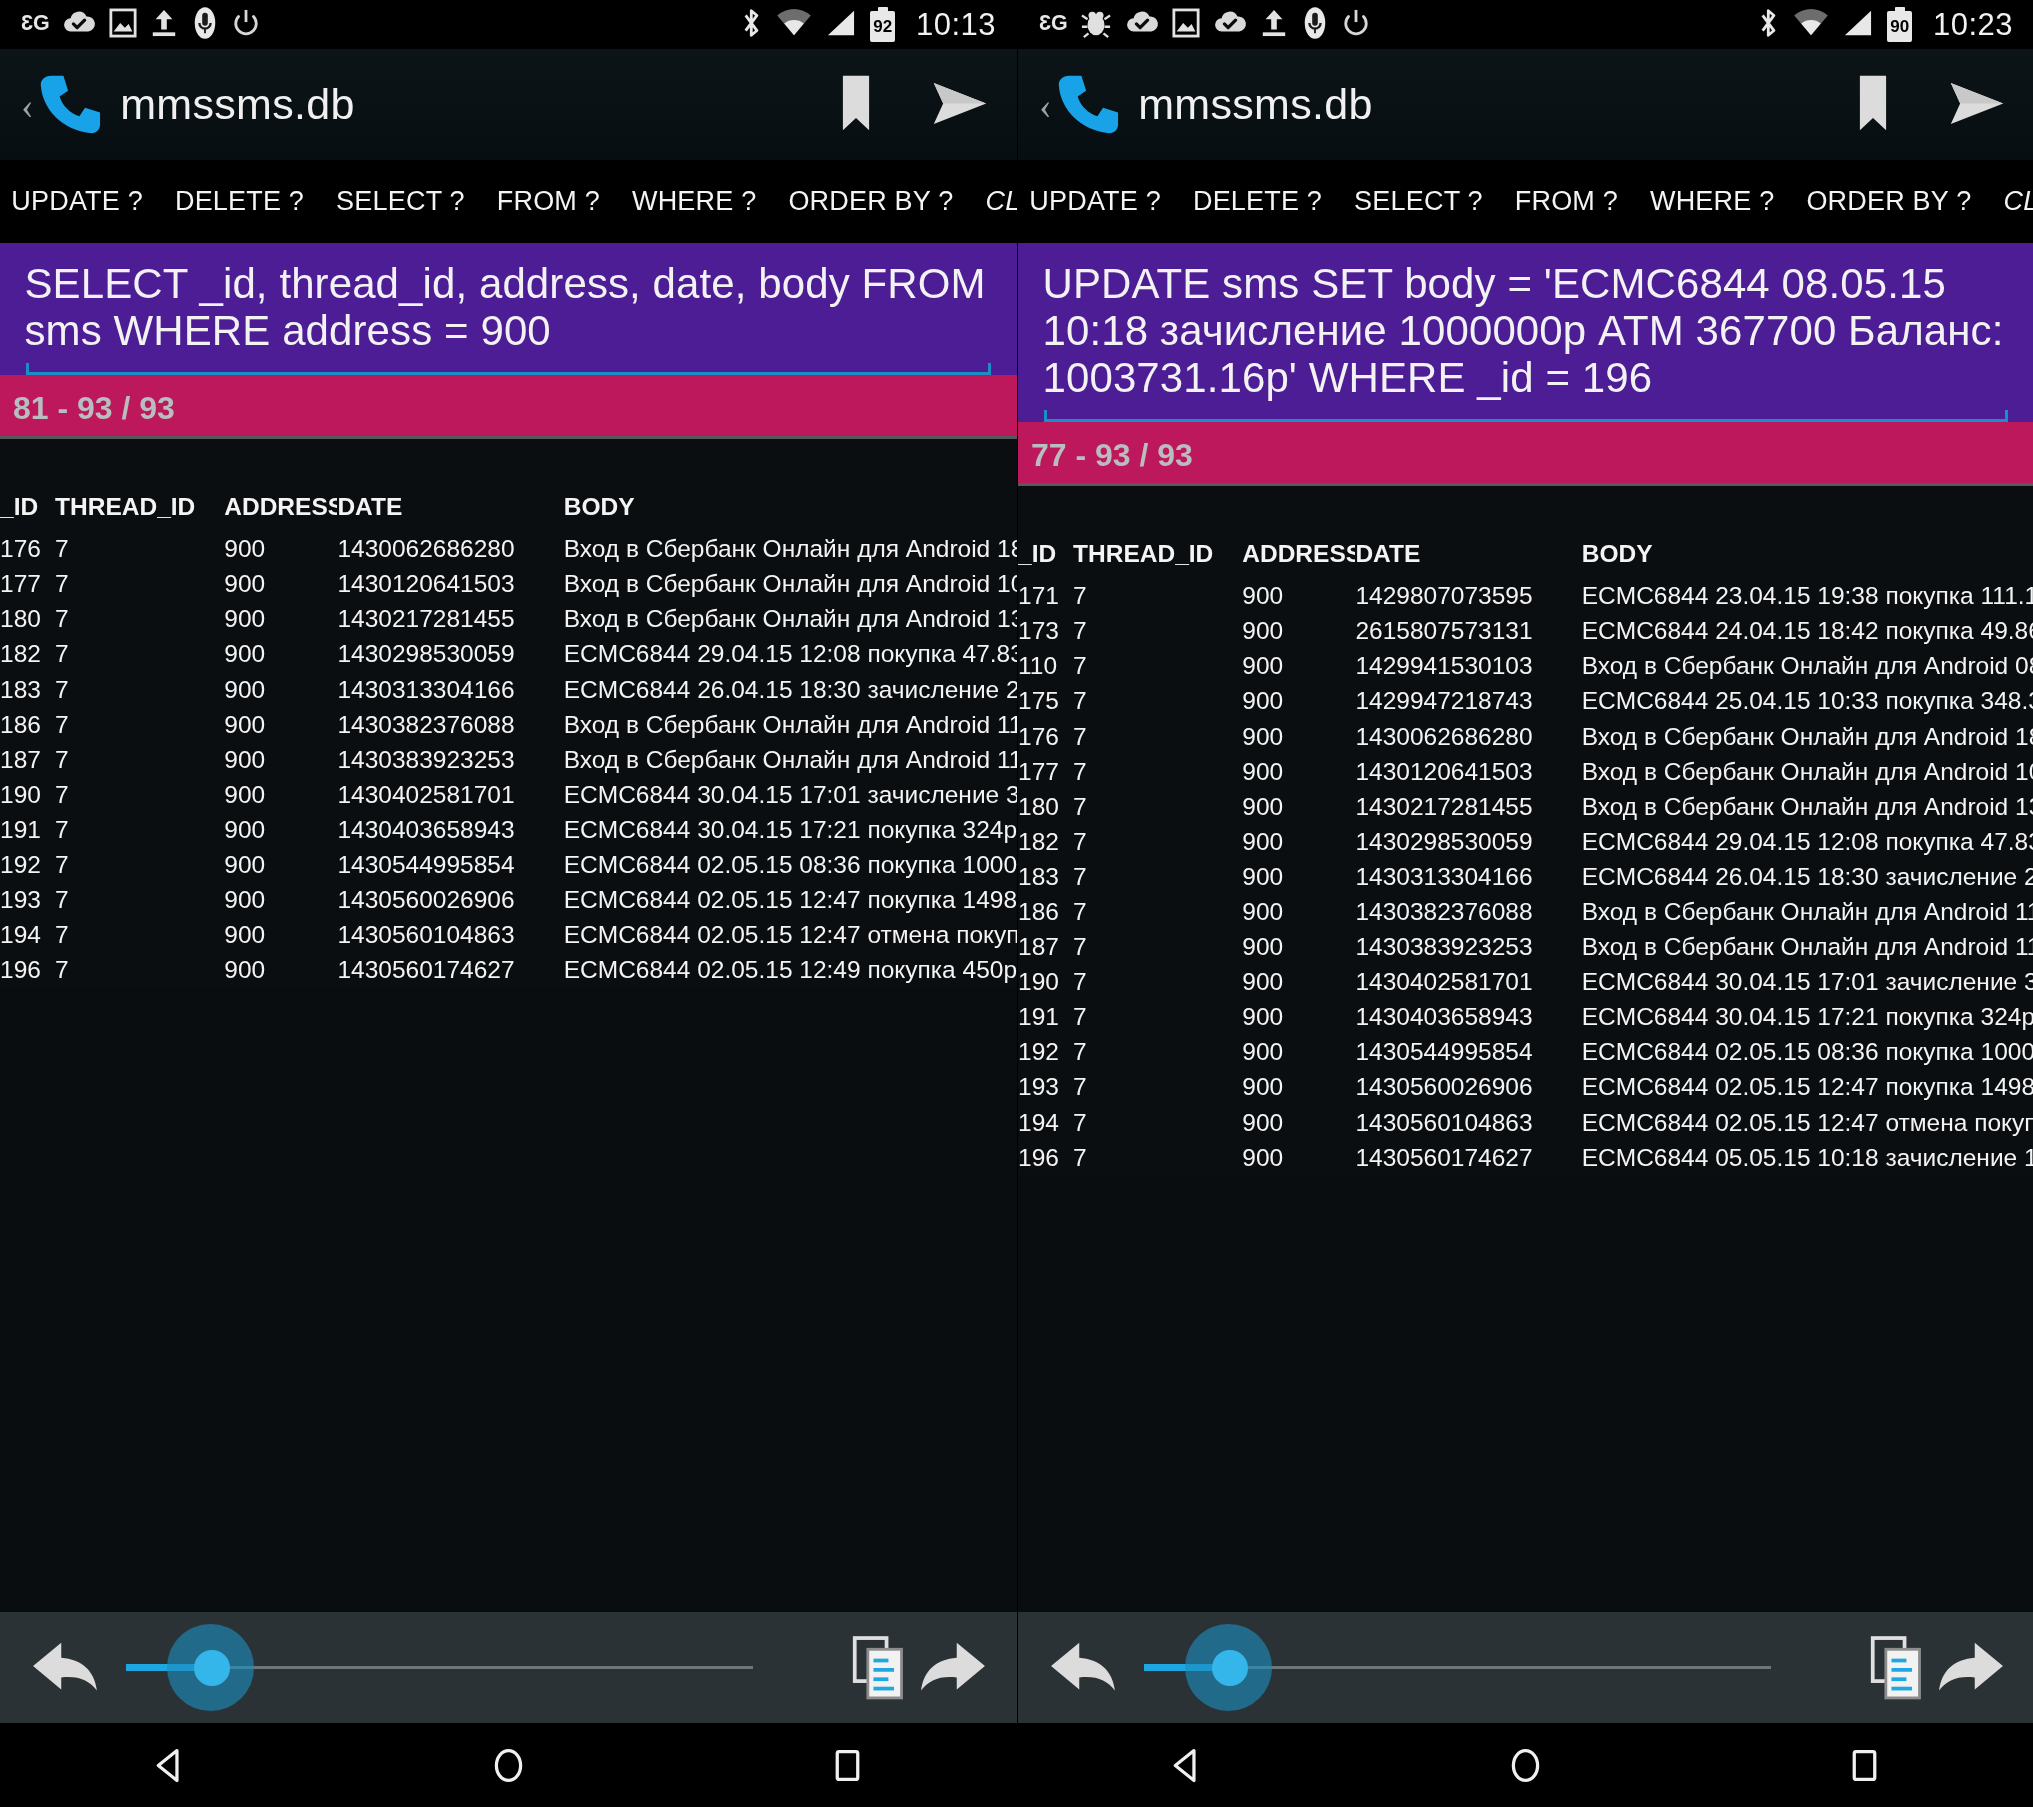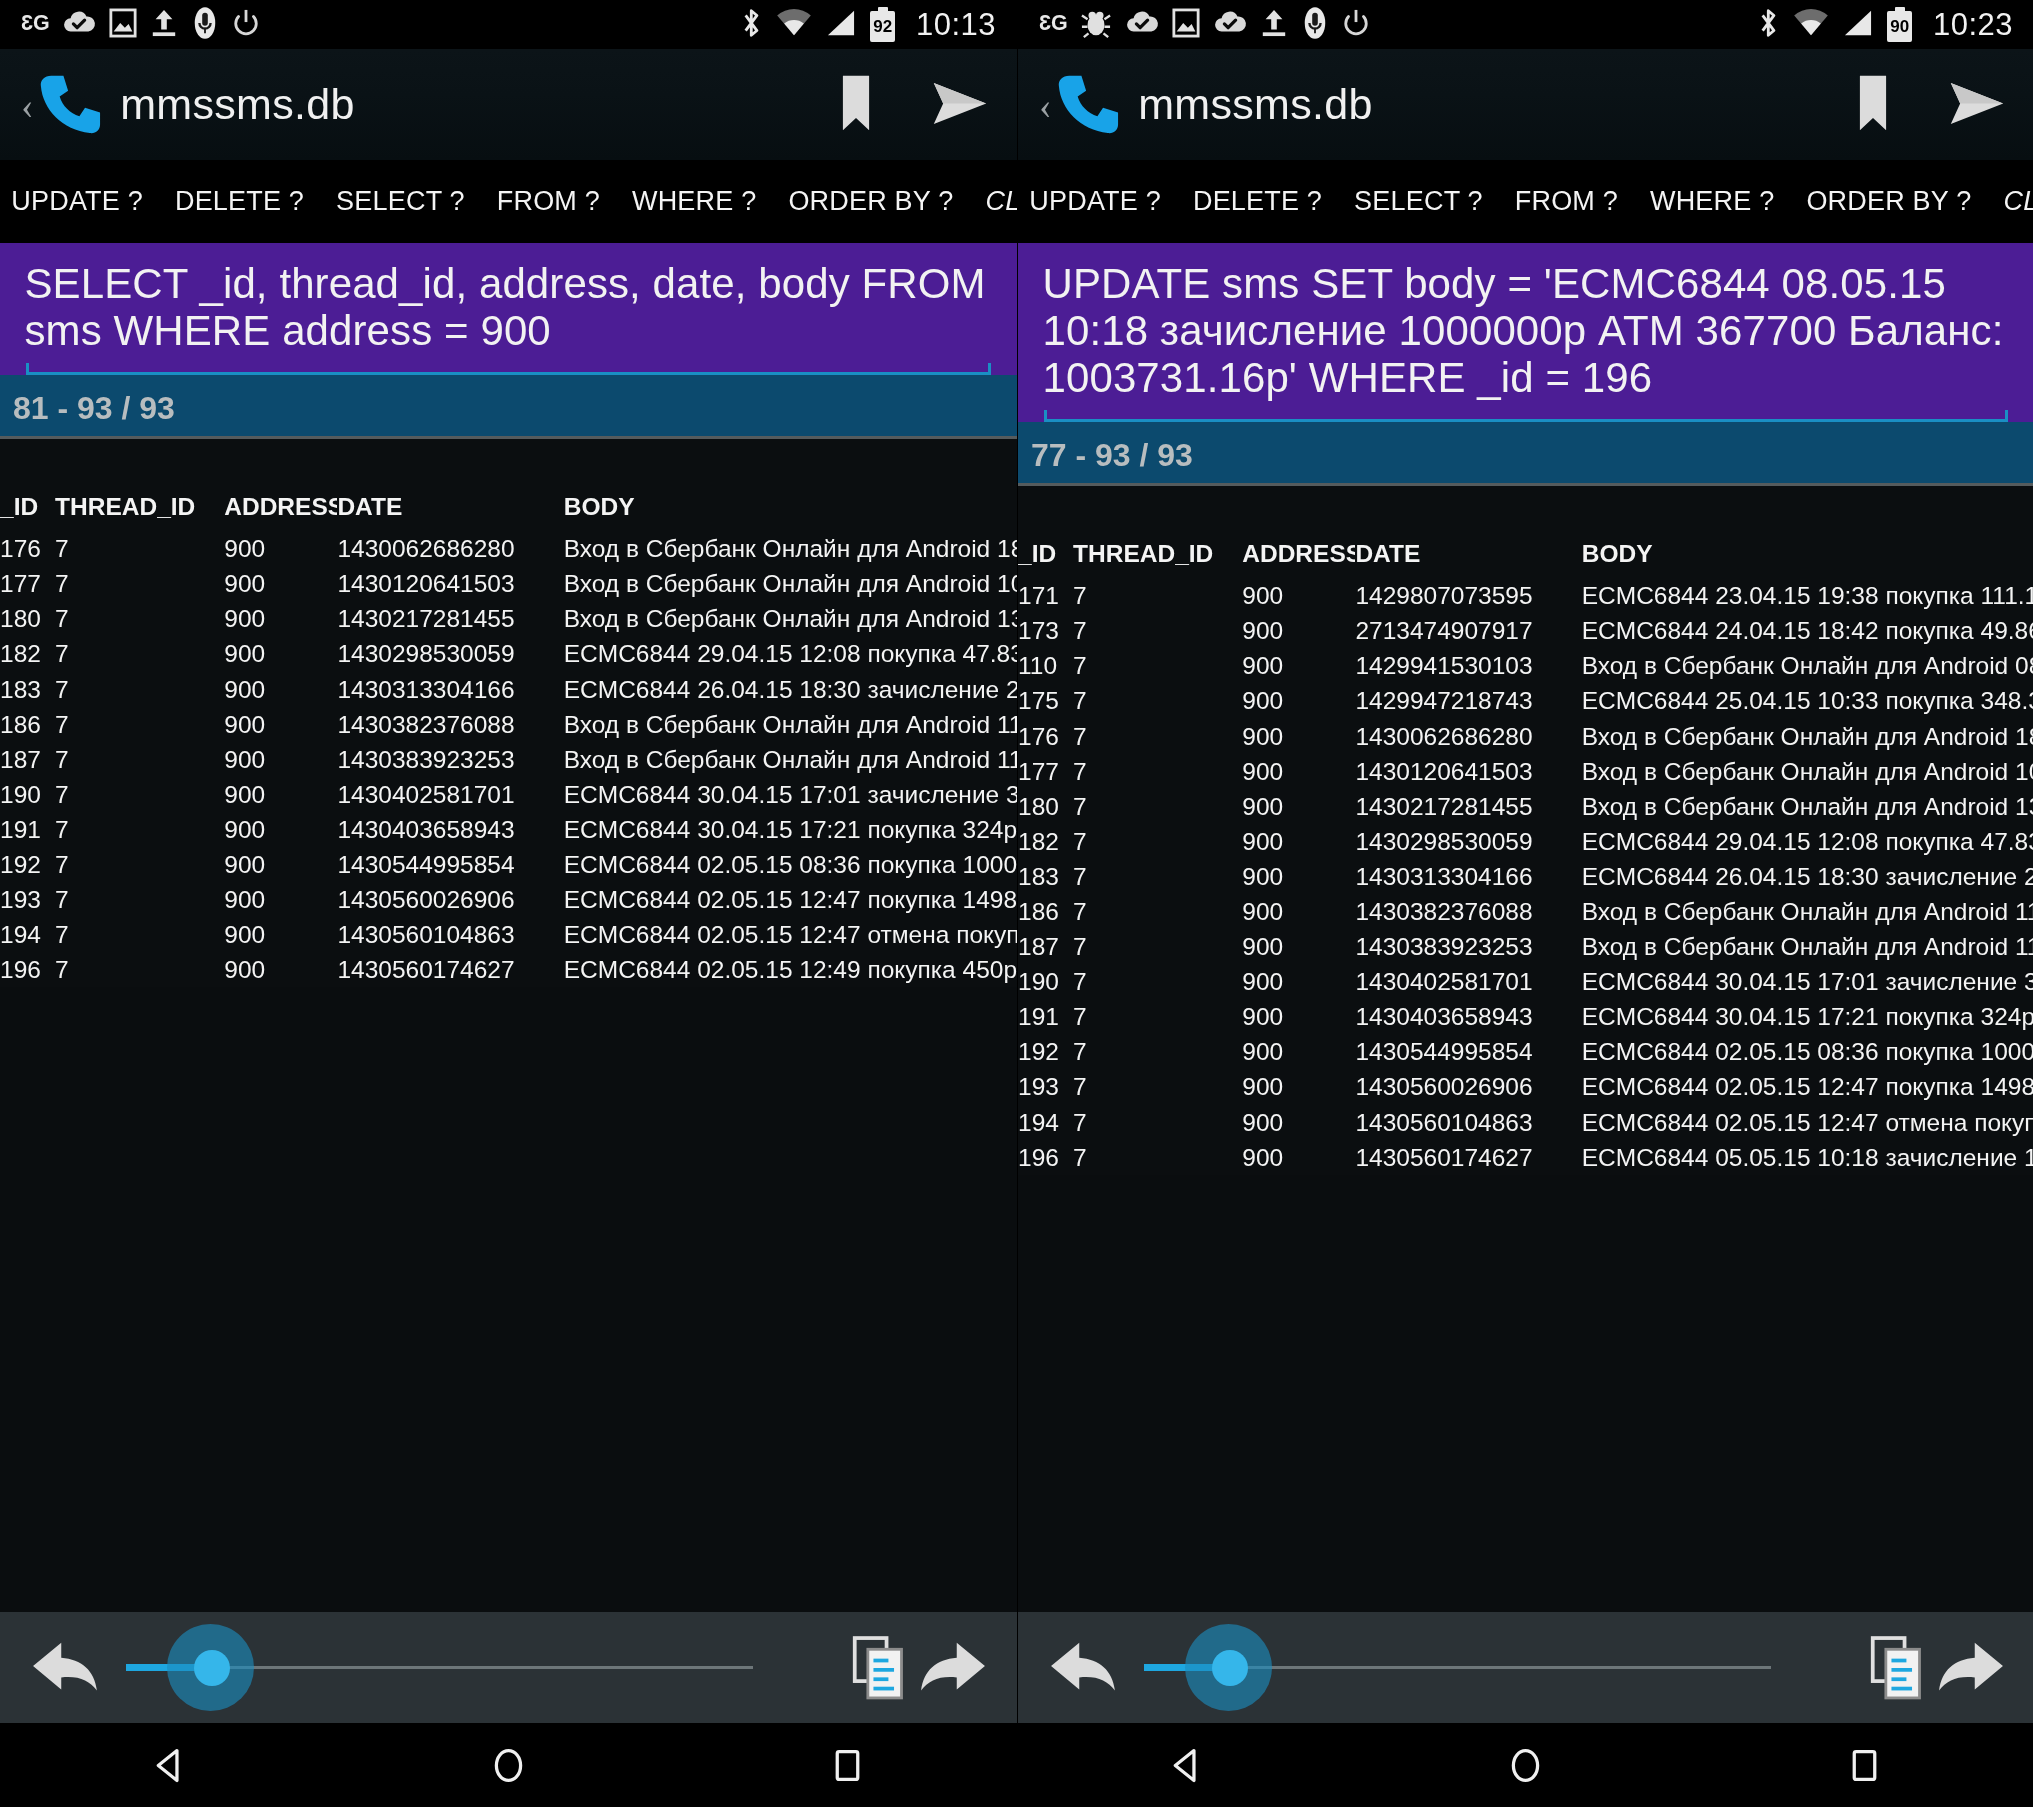--- a/index.html
+++ b/index.html
@@ -61,21 +61,21 @@
 
   
   .querywrap { padding: 17px 24.5px 0 24.5px; background:#4c1d95; }
   .querytext { color:#f2f2f2; font-size: 42px; line-height: 1.12;
                letter-spacing: 0.1px; }
   .queryline { border-bottom: 3.8px solid #1a8fc4;
                border-left: 3.8px solid #1a8fc4; border-right: 3.8px solid #1a8fc4;
                height: 11.3px; margin: 9.4px 1.9px 0 1.9px; }
 
   
-  .rangerow { padding: 15px 13px 9.4px 13px; background:#0c4a6e; }
+  .rangerow { padding: 15px 13px 9.4px 13px; background:#be185d; }
   .range { color:#b8bdbf; font-size: 32px; font-weight: bold; }
   .divider { height: 2.8px; background:#555b5d; width:100%; }
 
   
   .tablewrap { background:#0b0e10; padding-top: 5.6px; width:100%; overflow:hidden; }
   table.res { border-collapse: collapse; table-layout: fixed;
               width: 1601px; margin-top: 45px; }
   table.res th, table.res td {
     color:#f4f4f4; font-size: 24.5px; text-align:left;
     padding: 0.9px 0 0.9px 0; white-space: nowrap; overflow:hidden;
@@ -509,21 +509,21 @@
                 <td class="c-id">171</td>
                 <td class="c-thread">7</td>
                 <td class="c-addr">900</td>
                 <td class="c-date">1429807073595</td>
                 <td class="c-body">ECMC6844 23.04.15 19:38 покупка 111.10р GULLIVER Баланс</td>
               </tr>
               <tr>
                 <td class="c-id">173</td>
                 <td class="c-thread">7</td>
                 <td class="c-addr">900</td>
-                <td class="c-date">2713474907917</td>
+                <td class="c-date">2615807573131</td>
                 <td class="c-body">ECMC6844 24.04.15 18:42 покупка 49.86р GULLIVER Баланс</td>
               </tr>
               <tr>
                 <td class="c-id">110</td>
                 <td class="c-thread">7</td>
                 <td class="c-addr">900</td>
                 <td class="c-date">1429941530103</td>
                 <td class="c-body">Вход в Сбербанк Онлайн для Android 08:58 25.04.15.</td>
               </tr>
               <tr>

